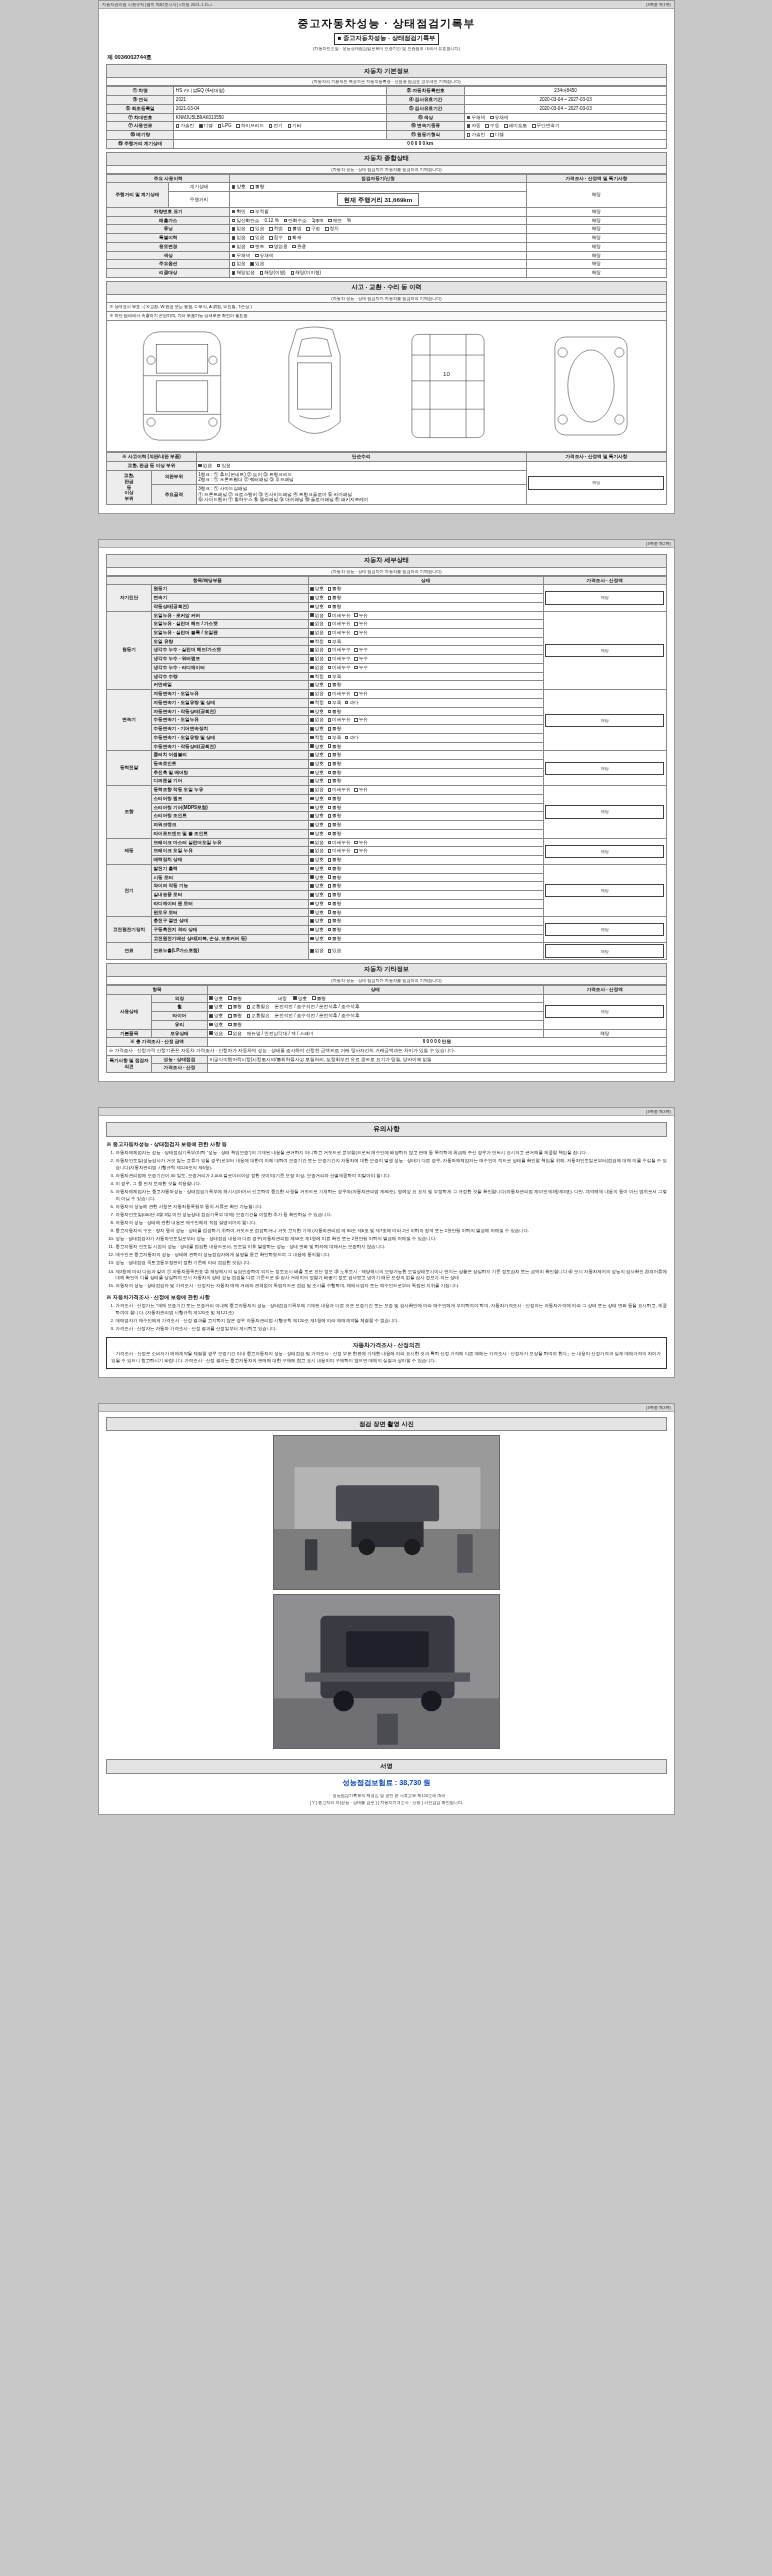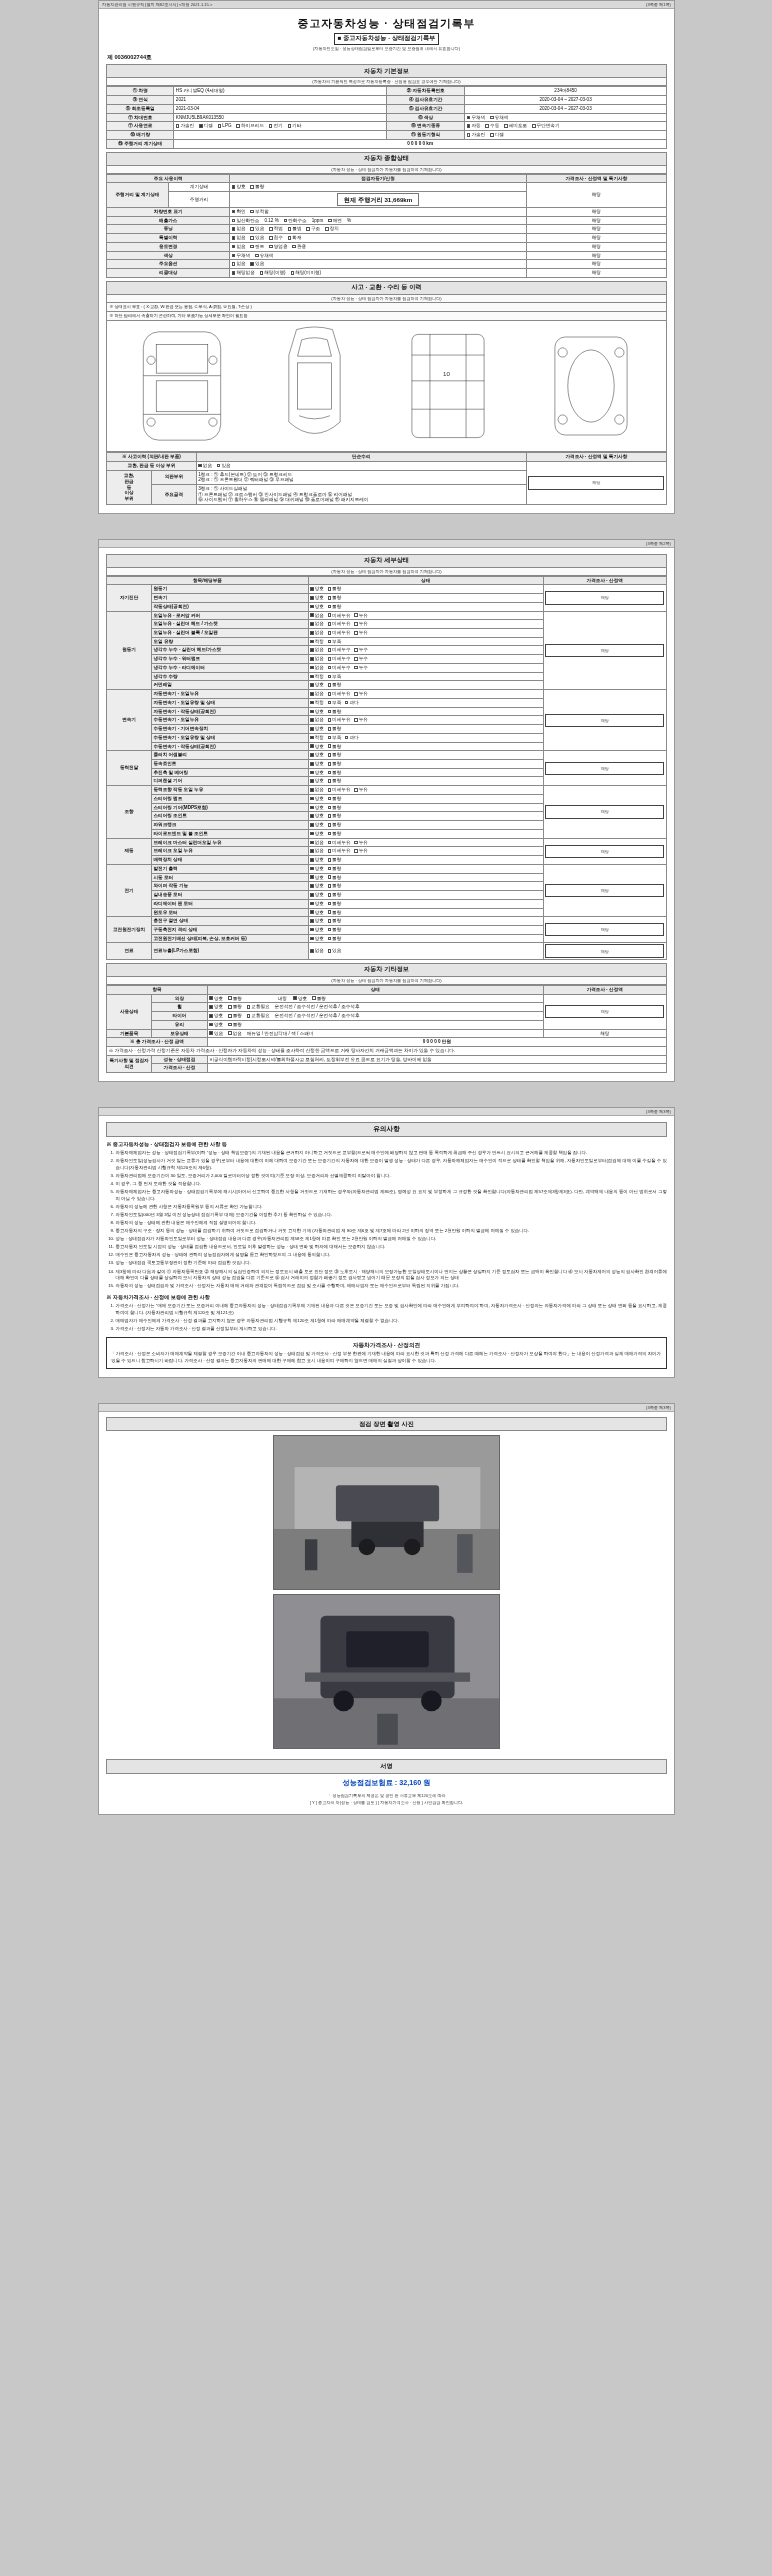--- a/index.html
+++ b/index.html
@@ -806,18 +806,18 @@
           <rect x="90" y="40" width="260" height="160" rx="10" fill="#3a3a42"></rect>
           <rect x="140" y="70" width="160" height="70" rx="6" fill="#20202a"></rect>
           <rect x="60" y="150" width="320" height="18" fill="#55555c"></rect>
           <circle cx="135" cy="205" r="20" fill="#181820"></circle>
           <circle cx="305" cy="205" r="20" fill="#181820"></circle>
           <rect x="200" y="230" width="40" height="60" fill="#4b4b52"></rect>
         </svg>
       </div>
     </div>
     <div class="sign-head">서명</div>
-    <div class="price-line">성능점검보험료 : 32,160 원</div>
+    <div class="price-line">성능점검보험료 : 38,730 원</div>
     <div class="footer-line">「 성능점검기록부의 제공은 및 공인 판 서류교부 제120조에 따라</div>
     <div class="footer-line">[ Y ] 중고차의 차(성능 · 상태를 검토 ]   [ 자동차가격조사 · 산정 ] 사안검검 확인합니다.</div>
   </div>
 </div>
 
 
 </body></html>

